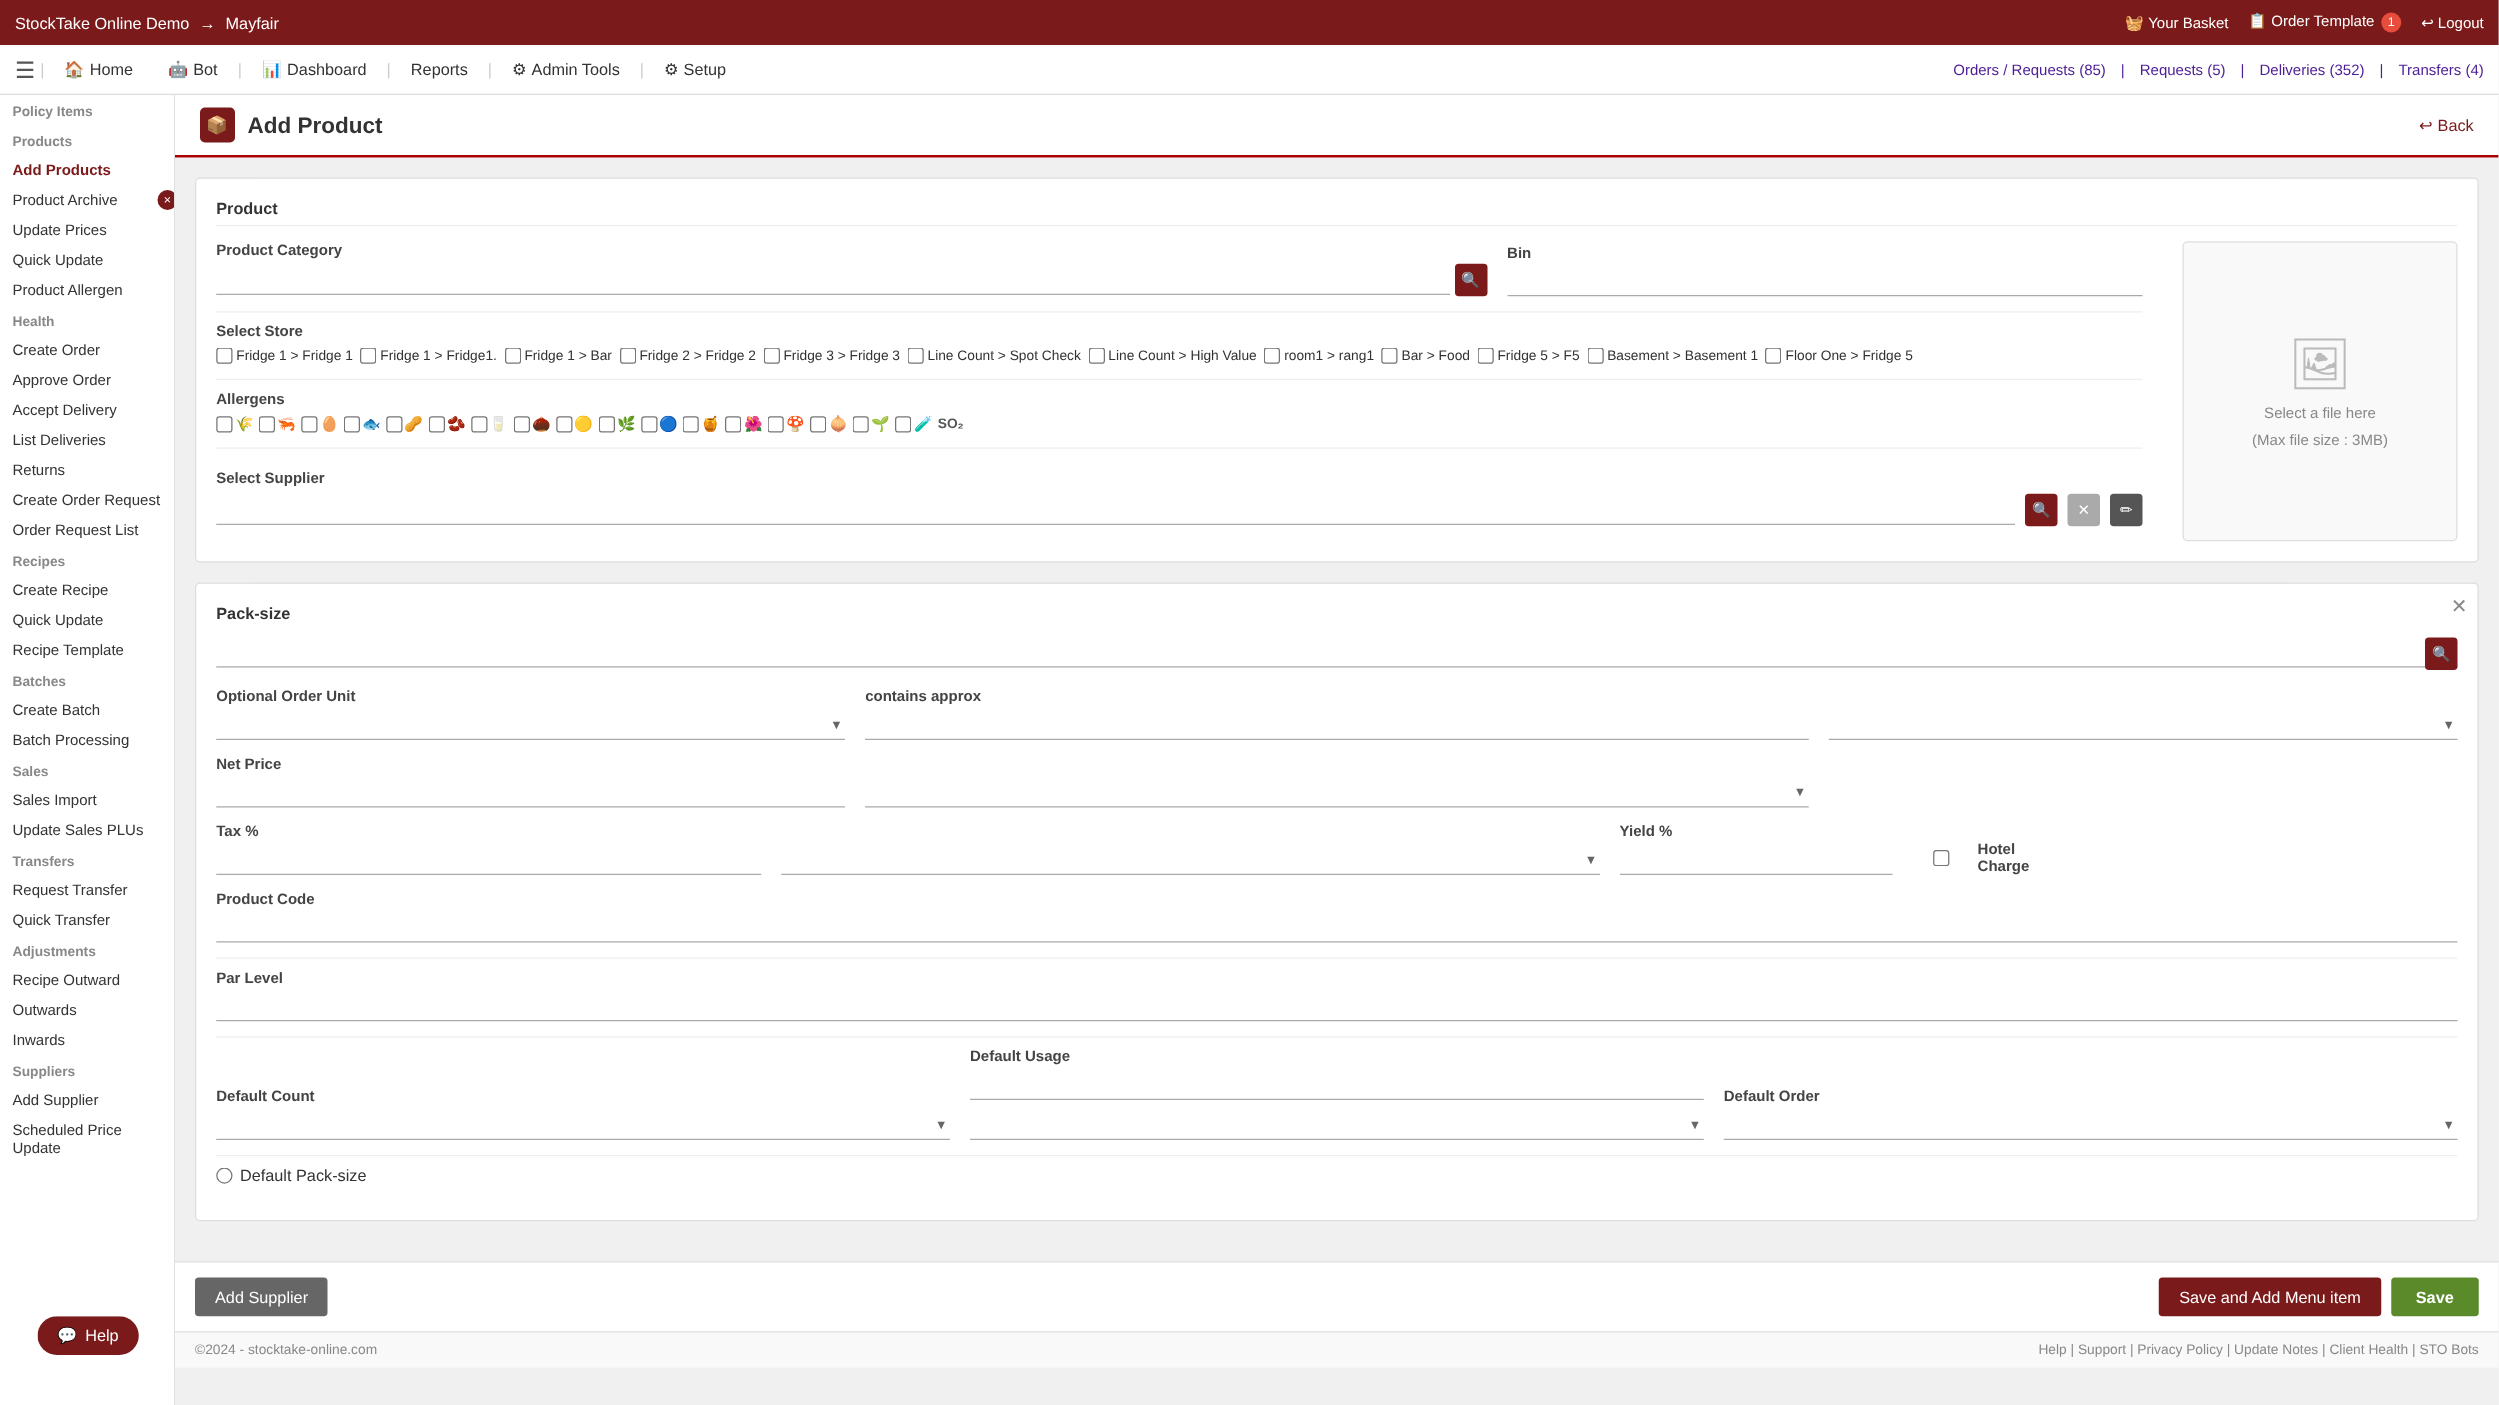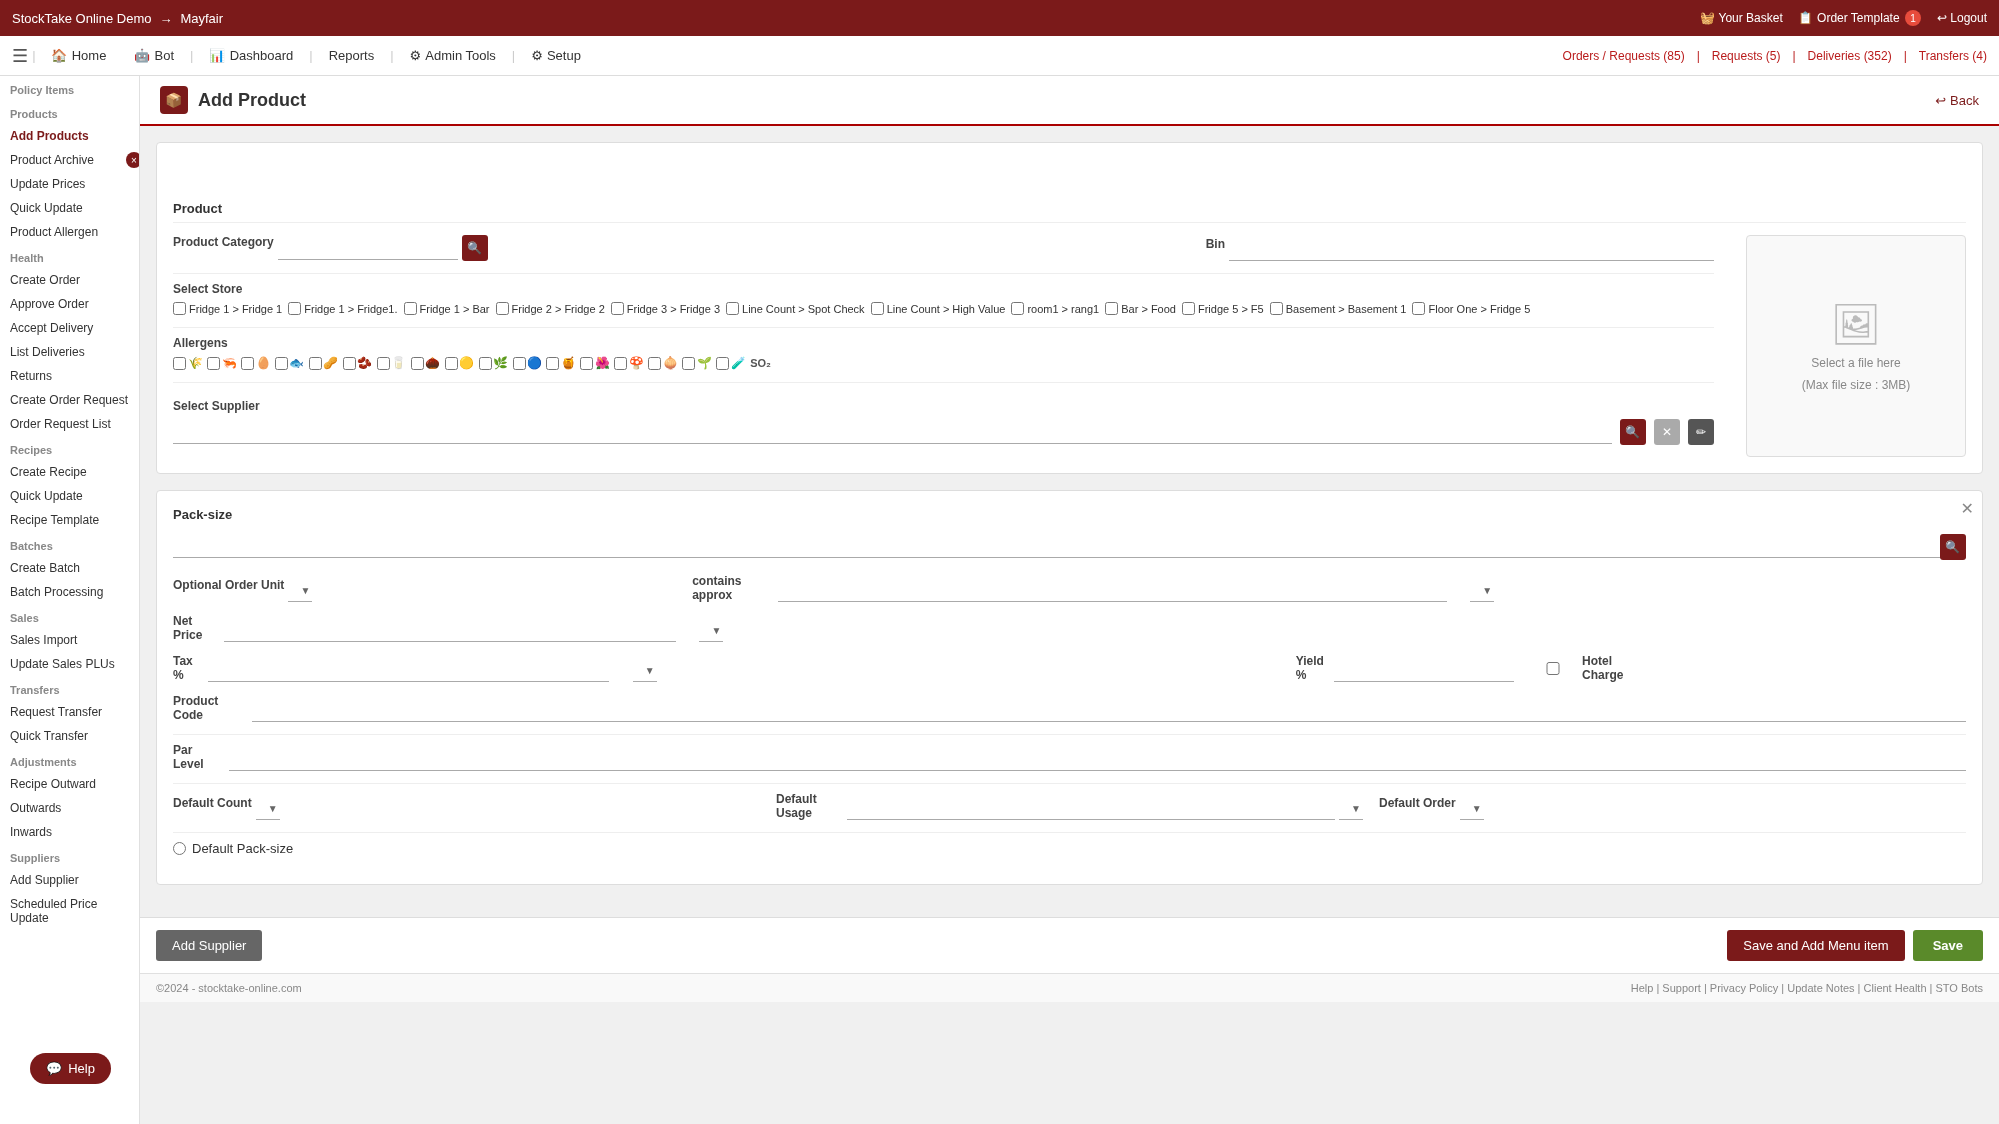--- a/index.html
+++ b/index.html
@@ -24,21 +24,21 @@
       border-bottom: 1px solid #ddd;
       display: flex;
       align-items: center;
       justify-content: space-between;
       padding: 0 12px;
       height: 40px;
     }
     .nav-left { display: flex; align-items: center; gap: 4px; }
     .nav-item { padding: 8px 12px; color: #333; text-decoration: none; font-size: 13px; display: flex; align-items: center; gap: 4px; }
     .nav-separator { color: #ccc; }
-    .nav-right { display: flex; gap: 12px; font-size: 12px; color: #b91c1c; text-align: center; }
+    .nav-right { display: flex; gap: 12px; font-size: 12px; color: #4c1d95; text-align: center; }
     .nav-right span { cursor: pointer; }
     .hamburger { font-size: 18px; cursor: pointer; color: #555; }
 
     
     .layout { display: flex; height: calc(100vh - 76px); }
 
     
     .sidebar {
       width: 140px;
       min-width: 140px;
@@ -117,25 +117,24 @@
       margin-bottom: 16px;
       padding: 16px;
     }
     .form-card-title {
       font-size: 13px;
       font-weight: bold;
       color: #333;
       margin-bottom: 12px;
       border-bottom: 1px solid #eee;
       padding-bottom: 6px;
-      margin-top: 42px;
     }
 
     .form-row { display: flex; gap: 16px; margin-bottom: 12px; align-items: flex-end; }
-    .form-group { display: flex; flex-direction: row; gap: 4px; flex: 1; }
+    .form-group { display: flex; flex-direction: column; gap: 4px; flex: 1; }
     .form-group label { font-size: 12px; font-weight: bold; color: #444; }
     .form-group input, .form-group select {
       border: none;
       border-bottom: 1px solid #aaa;
       padding: 4px 2px;
       font-size: 13px;
       outline: none;
       background: transparent;
       width: 100%;
     }

